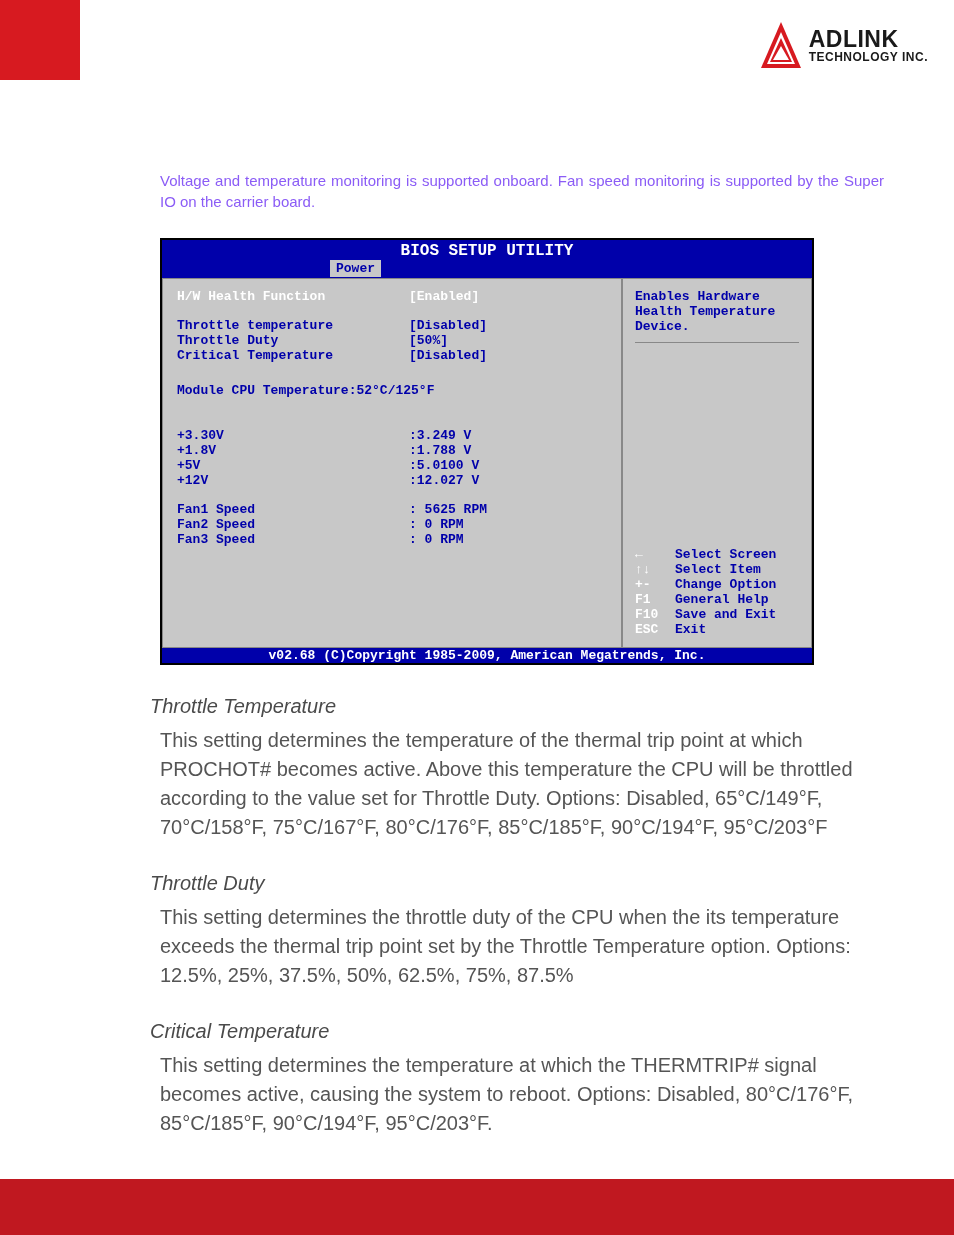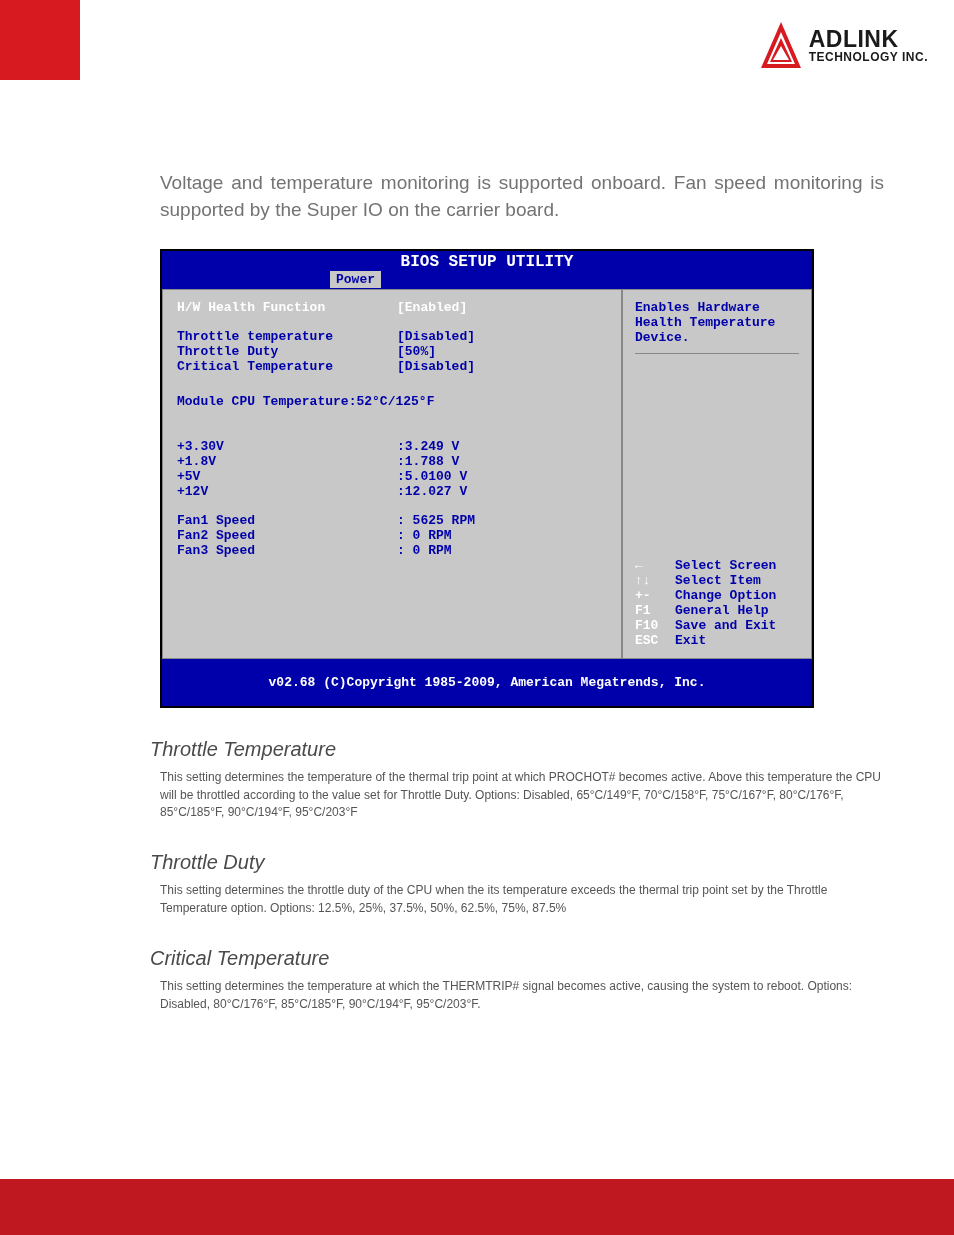--- a/index.html
+++ b/index.html
@@ -43,22 +43,22 @@
   .logo-text .line2 {
     font-weight: 700;
     font-size: 12px;
     letter-spacing: 0.5px;
     color: #1a1a1a;
   }
   .content {
     padding: 170px 70px 60px 160px;
   }
   .intro {
-    font-size: 19px;
-    color: #737373;
+    font-size: 15px;
+    color: #8b5cf6;
     line-height: 1.4;
     text-align: justify;
     margin-bottom: 26px;
   }
   .bios {
     border: 2px solid #000;
     font-family: "Courier New", monospace;
     font-size: 13px;
     font-weight: bold;
     width: 650px;
@@ -104,20 +104,21 @@
     width: 190px;
     padding: 10px 12px;
     border: 1px solid #888;
     box-sizing: border-box;
     display: flex;
     flex-direction: column;
     justify-content: space-between;
   }
   .bios-row {
     display: flex;
+    gap: 12px;
   }
   .bios-label {
     width: 220px;
   }
   .bios-value {
     width: 150px;
   }
   .bios-white {
     color: #fff;
   }
@@ -133,32 +134,32 @@
     color: #fff;
     width: 40px;
   }
   .bios-help-text {
     color: #0000aa;
   }
   .bios-footer {
     background: #0000aa;
     color: #fff;
     text-align: center;
-    padding: 16px 0;
+    padding: 0 0;
   }
   .section-h {
     font-family: "Trebuchet MS", Arial, sans-serif;
     font-style: italic;
     font-weight: 500;
     color: #4a4a4a;
     font-size: 20px;
     margin: 30px 0 8px -10px;
   }
   .section-p {
-    font-size: 12px;
+    font-size: 20px;
     color: #555;
     line-height: 1.45;
   }
   .footer-bar {
     position: fixed;
     bottom: 0;
     left: 0;
     width: 954px;
     height: 56px;
     background: #c01820;

